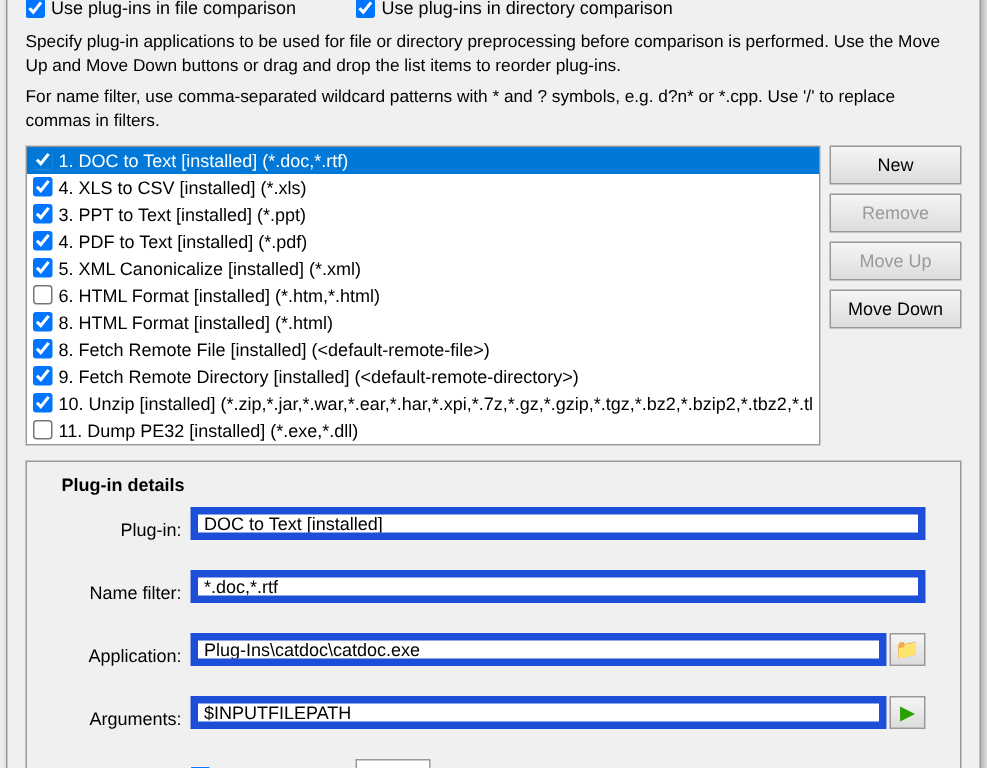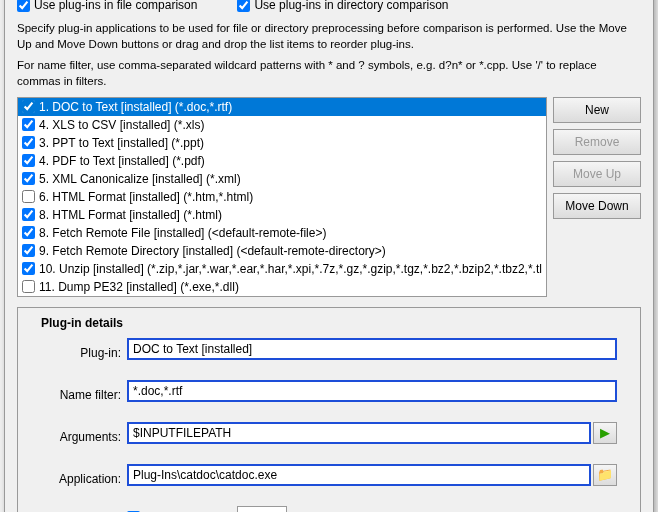--- a/index.html
+++ b/index.html
@@ -141,21 +141,21 @@
     .detail-label {
       width: 80px;
       text-align: right;
       font-size: 12px;
       flex-shrink: 0;
       color: #000;
     }
     .detail-input {
       flex: 1;
       height: 22px;
-      border: 2px solid #1d4ed8;
+      border: 5px solid #1d4ed8;
       font-size: 12px;
       padding: 2px 4px;
       background: #fff;
     }
     .detail-input-with-btn {
       display: flex;
       flex: 1;
       gap: 2px;
     }
     .detail-input-with-btn .detail-input {
@@ -274,37 +274,37 @@
       <div class="plugin-details-title">Plug-in details</div>
       <div class="detail-row">
         <span class="detail-label">Plug-in:</span>
         <input class="detail-input" type="text" value="DOC to Text [installed]" style="">
       </div>
       <div class="detail-row">
         <span class="detail-label">Name filter:</span>
         <input class="detail-input" type="text" value="*.doc,*.rtf" style="">
       </div>
       <div class="detail-row">
+        <span class="detail-label">Application:</span>
+        <div class="detail-input-with-btn">
+          <input class="detail-input" type="text" value="Plug-Ins\catdoc\catdoc.exe" style="">
+          <button class="icon-btn">
+            <span style="font-size:13px;">📁</span>
+          </button>
+        </div>
+      </div>
+      <div class="detail-row">
         <span class="detail-label">Arguments:</span>
         <div class="detail-input-with-btn">
           <input class="detail-input" type="text" value="$INPUTFILEPATH" style="">
           <button class="icon-btn">
             <span style="color:#28a000; font-size:13px;">▶</span>
           </button>
         </div>
       </div>
-      <div class="detail-row">
-        <span class="detail-label">Application:</span>
-        <div class="detail-input-with-btn">
-          <input class="detail-input" type="text" value="Plug-Ins\catdoc\catdoc.exe" style="">
-          <button class="icon-btn">
-            <span style="font-size:13px;">📁</span>
-          </button>
-        </div>
-      </div>
       <div class="bottom-row">
         <label class="checkbox-label">
           <input type="checkbox" checked="" style="">
           <span>Use exit code</span>
         </label>
         <input class="exit-code-input" type="text" value="0" style="">
       </div>
     </div>
   </div>
 </div>

